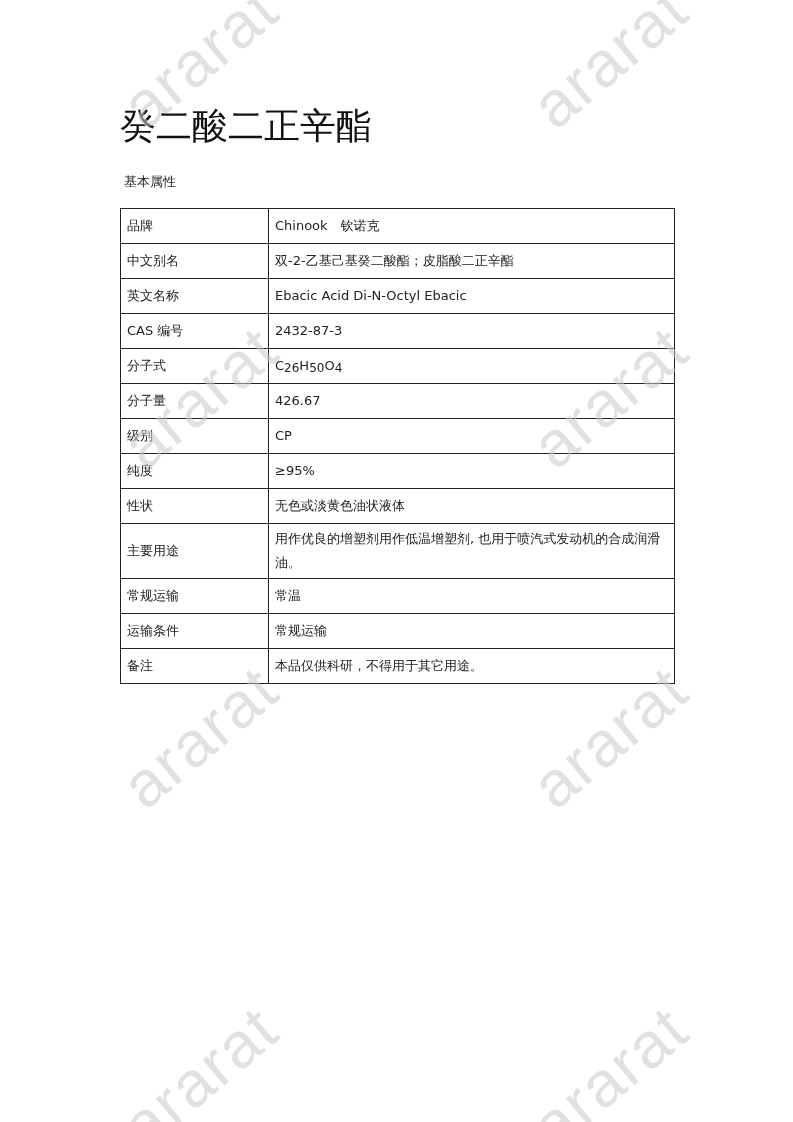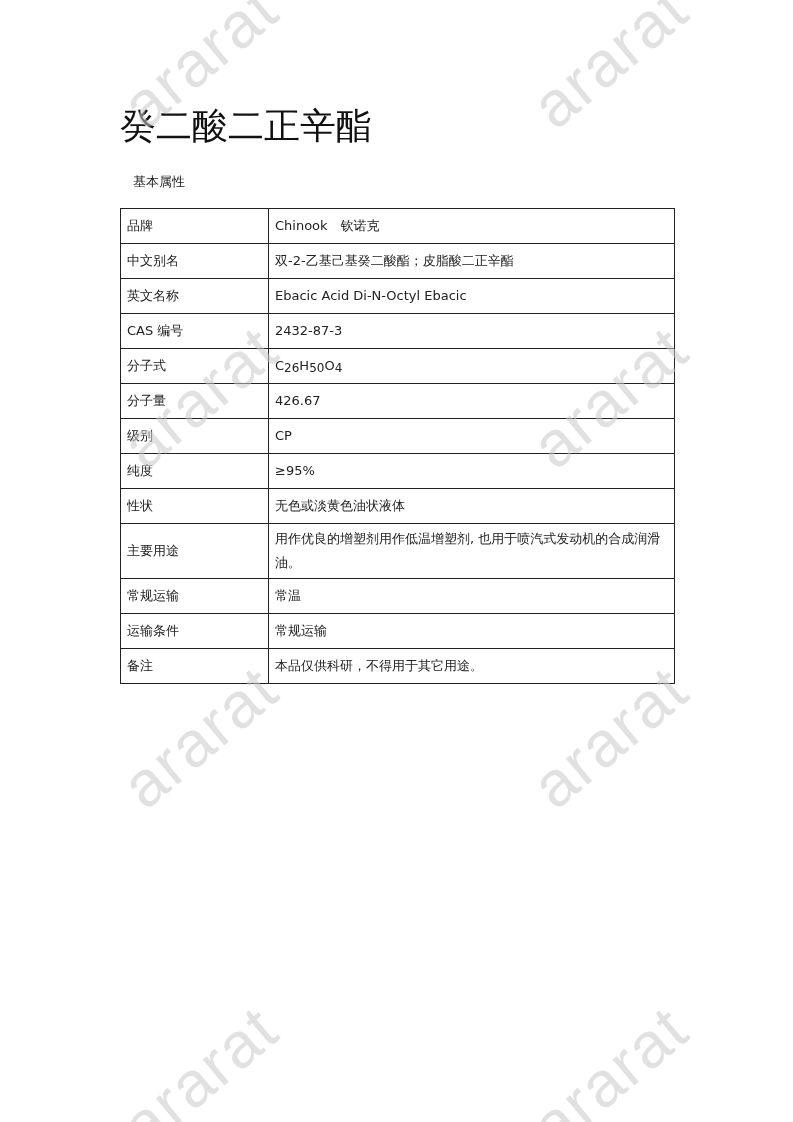--- a/index.html
+++ b/index.html
@@ -46,21 +46,21 @@
       top: 104px;
       margin: 0;
       font-size: 36px;
       font-weight: normal;
       line-height: 44px;
       color: #111111;
       letter-spacing: 0px;
     }
     .section-label {
       position: absolute;
-      left: 133px;
+      left: 124px;
       top: 173px;
       font-size: 13px;
       line-height: 18px;
       color: #222222;
     }
     table.props {
       position: absolute;
       left: 120px;
       top: 208px;
       width: 555px;

